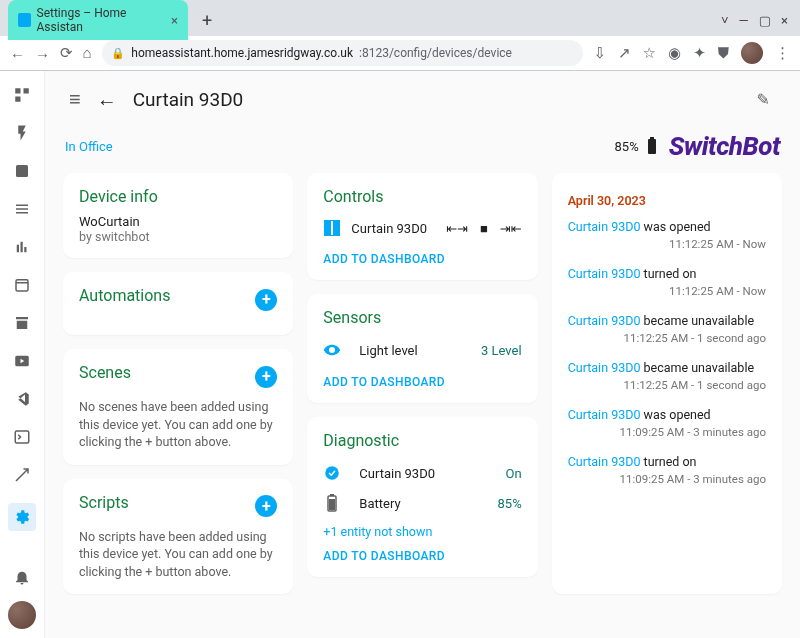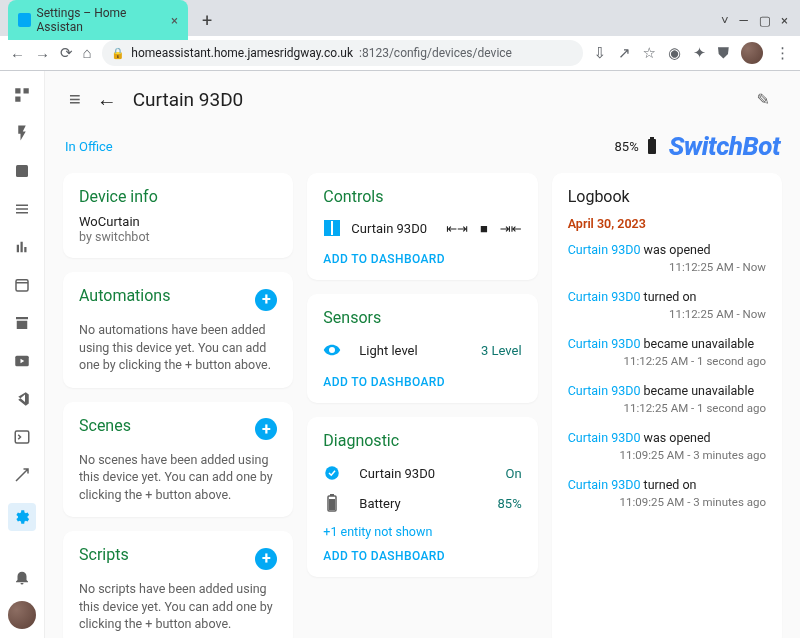--- a/index.html
+++ b/index.html
@@ -32,21 +32,21 @@
 .main { flex: 1; overflow-y: auto; overflow-x: hidden; background: #fafafa; }
 .header { display: flex; align-items: center; gap: 16px; padding: 16px 20px 10px 24px; }
 .back-arrow { font-size: 20px; color: #212121; }
 .page-title { font-size: 19px; font-weight: 400; color: #212121; }
 .edit-btn { margin-left: auto; color: #616161; font-size: 16px; margin-right: 10px;}
 
 .subheader { display: flex; align-items: center; padding: 10px 20px 4px 20px; }
 .area-link { color: #03a9f4; font-size: 13px; text-decoration: none; }
 .spacer { flex: 1; }
 .battery-block { display: flex; align-items: center; gap: 4px; font-size: 13px; color: #212121; }
-.brand { font-weight: 800; font-size: 26px; color: #3b82f6; font-style: italic; margin-left: 8px; letter-spacing: -0.5px; }
+.brand { font-weight: 800; font-size: 26px; color: #4c1d95; font-style: italic; margin-left: 8px; letter-spacing: -0.5px; }
 
 .columns { display: flex; gap: 14px; padding: 8px 18px 18px 18px; }
 .col { flex: 1; display: flex; flex-direction: column; gap: 14px; }
 .card { background: #fff; border-radius: 10px; padding: 14px 16px; box-shadow: 0 1px 2px rgba(0,0,0,0.04); }
 .card h3 { font-size: 16px; font-weight: 400; color: #15803d; margin-bottom: 8px; }
 .card .sub { font-size: 12.5px; color: #616161; line-height: 1.4; }
 .card-head { display: flex; align-items: center; justify-content: space-between; margin-bottom: 8px; }
 .add-circle { width: 22px; height: 22px; border-radius: 50%; background: #03a9f4; color: #fff; display: flex; align-items: center; justify-content: center; font-size: 16px; font-weight: bold; }
 .device-name { font-size: 13px; color: #212121; margin-top: 4px; }
 .device-by { font-size: 12.5px; color: #757575; }
@@ -217,21 +217,20 @@
           <h3>Device info</h3>
           <div class="device-name">WoCurtain</div>
           <div class="device-by">by switchbot</div>
         </div>
 
         <div class="card">
           <div class="card-head">
             <h3>Automations</h3>
             <div class="add-circle">+</div>
           </div>
-          <div class="sub">No automations have been added using this device yet. You can add one by clicking the + button above.</div>
         </div>
 
         <div class="card">
           <div class="card-head">
             <h3>Scenes</h3>
             <div class="add-circle">+</div>
           </div>
           <div class="sub">No scenes have been added using this device yet. You can add one by clicking the + button above.</div>
         </div>
 
@@ -298,21 +297,20 @@
             <span>Battery</span>
             <span class="val">85%</span>
           </div>
           <a class="more-link">+1 entity not shown</a>
           <a class="dash-link">ADD TO DASHBOARD</a>
         </div>
       </div>
 
       <div class="col">
         <div class="logbook">
-          <h3>Logbook</h3>
           <div class="log-date">April 30, 2023</div>
           <div id="log-entries">
               <div class="log-entry">
                 <div><span class="log-entity">Curtain 93D0</span><span class="log-action"> was opened</span></div>
                 <div class="log-time">11:12:25 AM - Now</div>
               </div>
               <div class="log-entry">
                 <div><span class="log-entity">Curtain 93D0</span><span class="log-action"> turned on</span></div>
                 <div class="log-time">11:12:25 AM - Now</div>
               </div>

